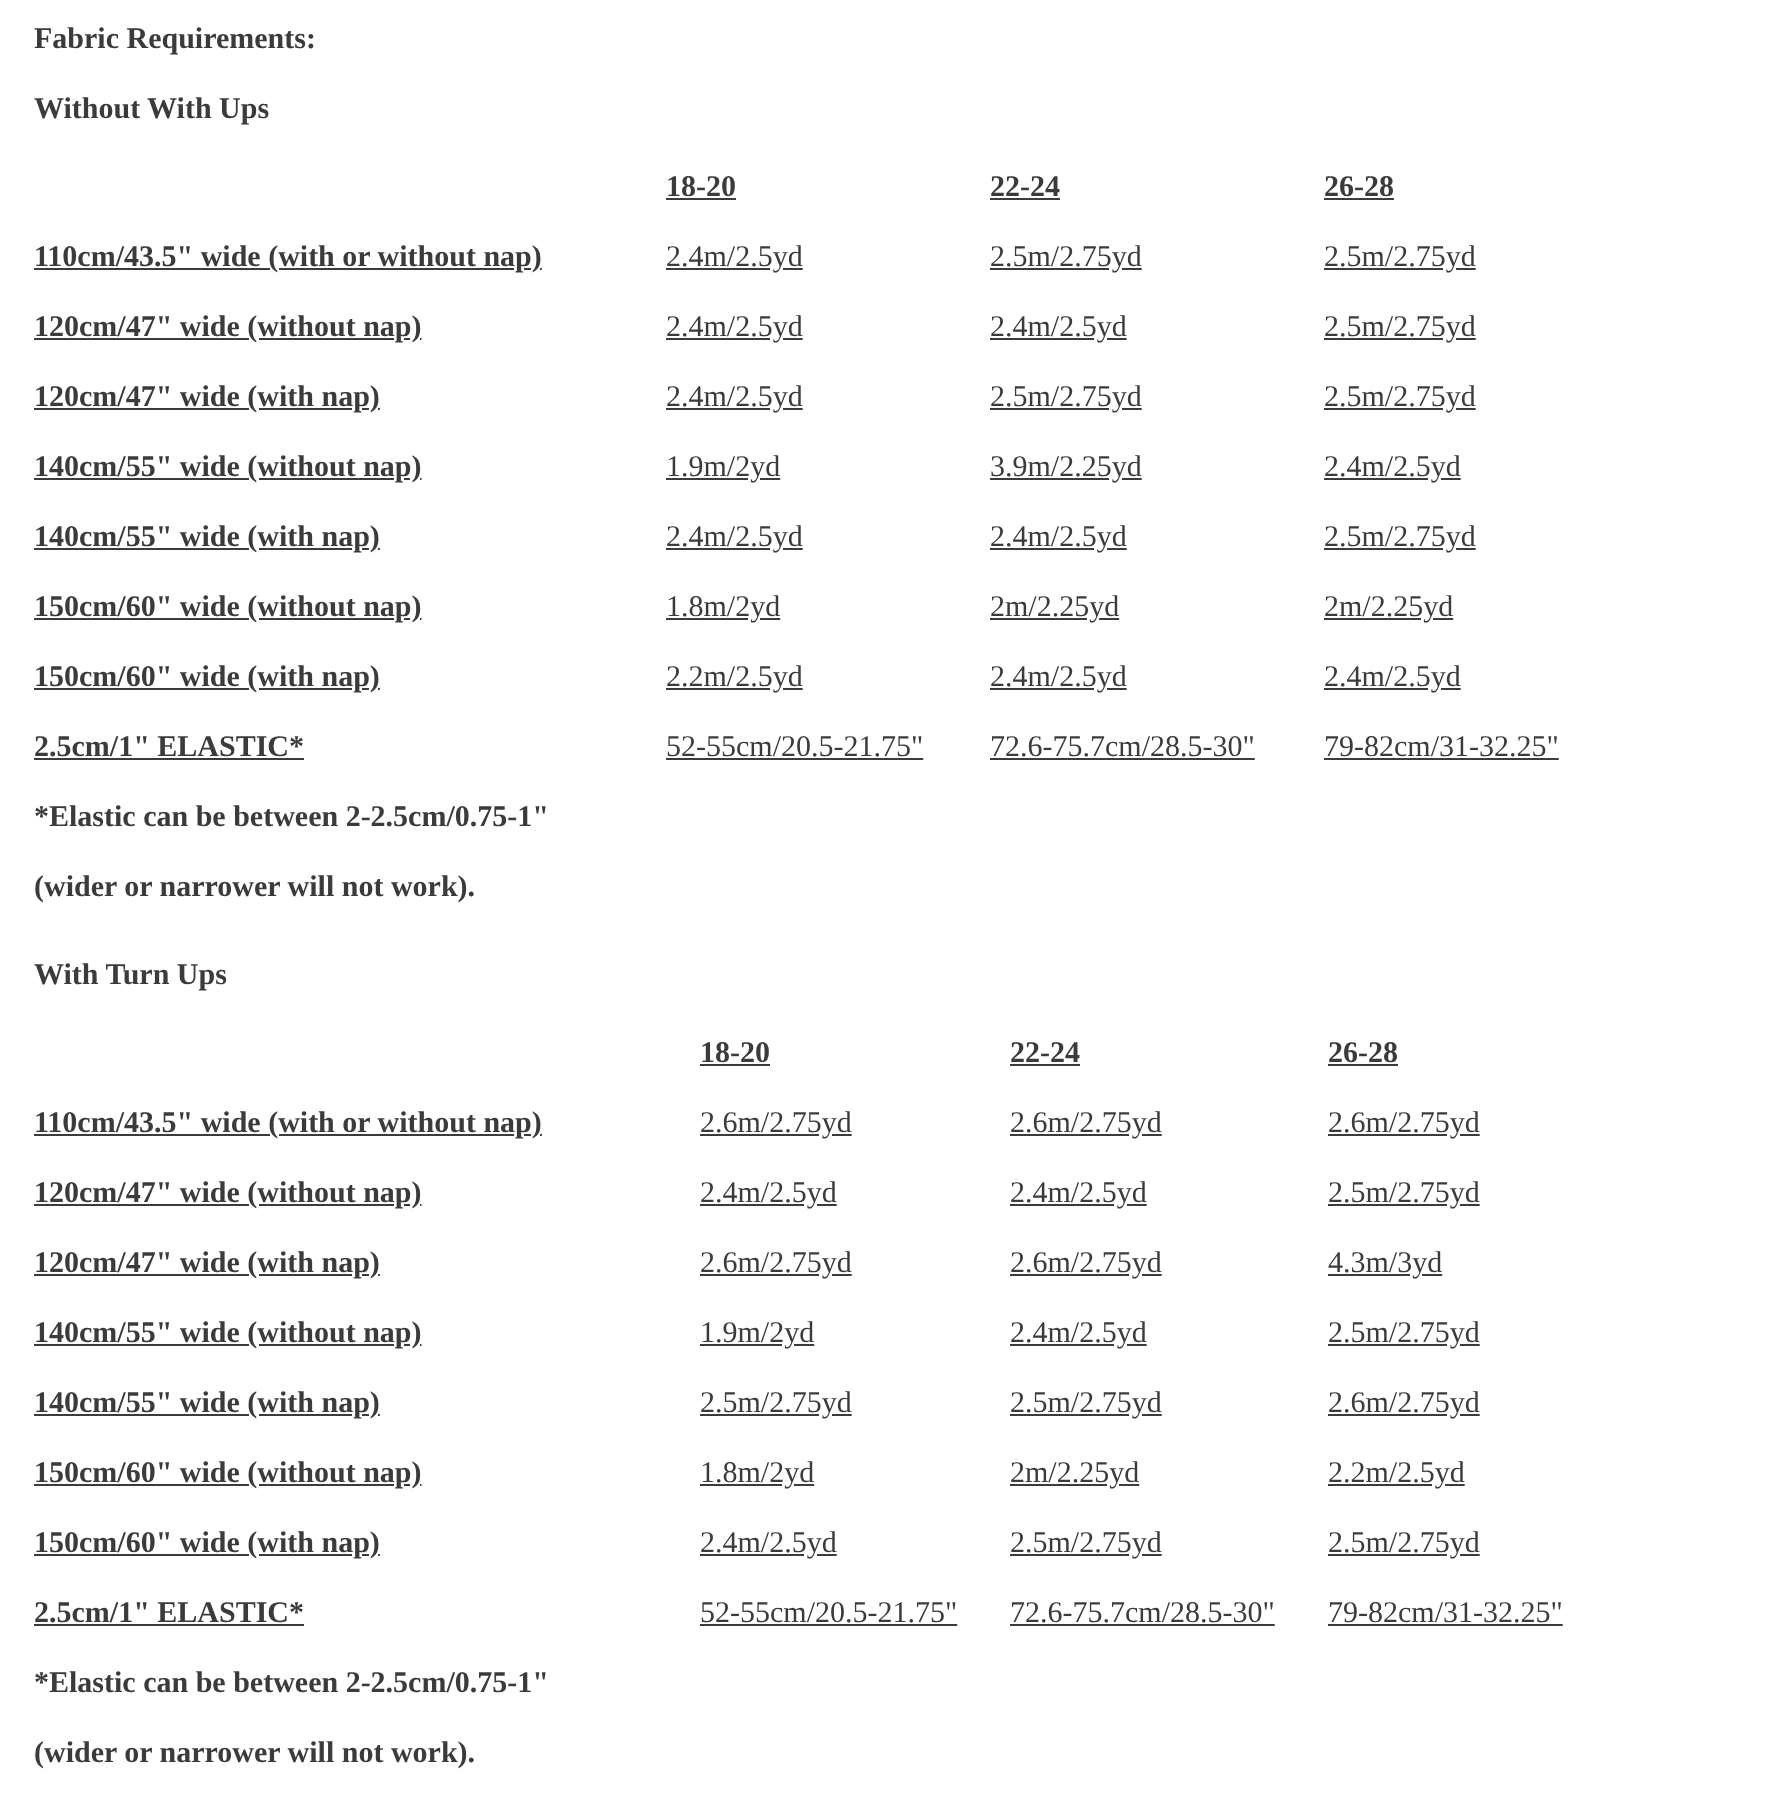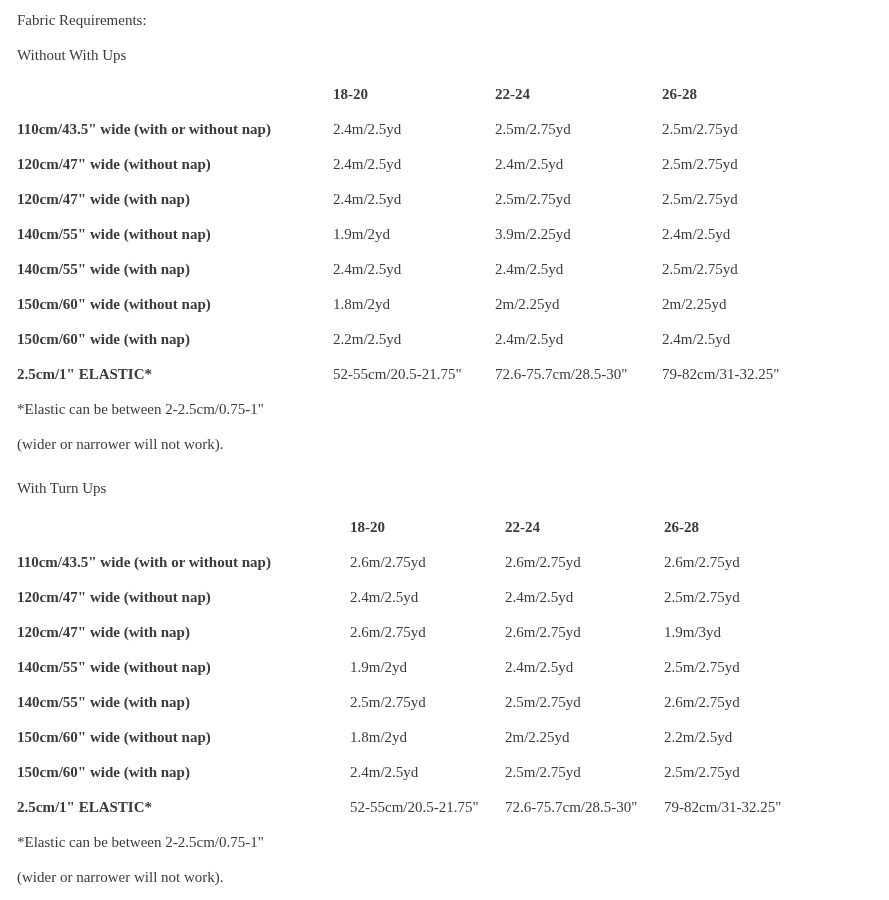--- a/index.html
+++ b/index.html
@@ -8,26 +8,27 @@
     min-height: 900px;
     box-sizing: border-box;
     background: #ffffff;
     color: #3b3b3b;
     font-family: "Liberation Serif", serif;
     font-size: 15px;
     line-height: 15px;
     padding: 13px 0 0 17px;
   }
   p { margin: 0 0 20px; }
-  .bold { font-weight: normal; }
+  .bold { font-weight: bold; }
   .section2-heading { padding-top: 9px; margin-top: 17px; }
   table {
     border-collapse: collapse;
     table-layout: fixed;
     margin: 0 0 4px;
+    text-decoration: underline;
   }
   td, th {
     height: 35px;
     box-sizing: border-box;
     vertical-align: top;
     padding: 4px 0 0;
     text-align: left;
     font-weight: normal;
     white-space: nowrap;
     overflow: visible;
@@ -144,21 +145,21 @@
     <tr>
       <td class="label">120cm/47" wide (without nap)</td>
       <td>2.4m/2.5yd</td>
       <td>2.4m/2.5yd</td>
       <td>2.5m/2.75yd</td>
     </tr>
     <tr>
       <td class="label">120cm/47" wide (with nap)</td>
       <td>2.6m/2.75yd</td>
       <td>2.6m/2.75yd</td>
-      <td>1.9m/3yd</td>
+      <td>4.3m/3yd</td>
     </tr>
     <tr>
       <td class="label">140cm/55" wide (without nap)</td>
       <td>1.9m/2yd</td>
       <td>2.4m/2.5yd</td>
       <td>2.5m/2.75yd</td>
     </tr>
     <tr>
       <td class="label">140cm/55" wide (with nap)</td>
       <td>2.5m/2.75yd</td>

